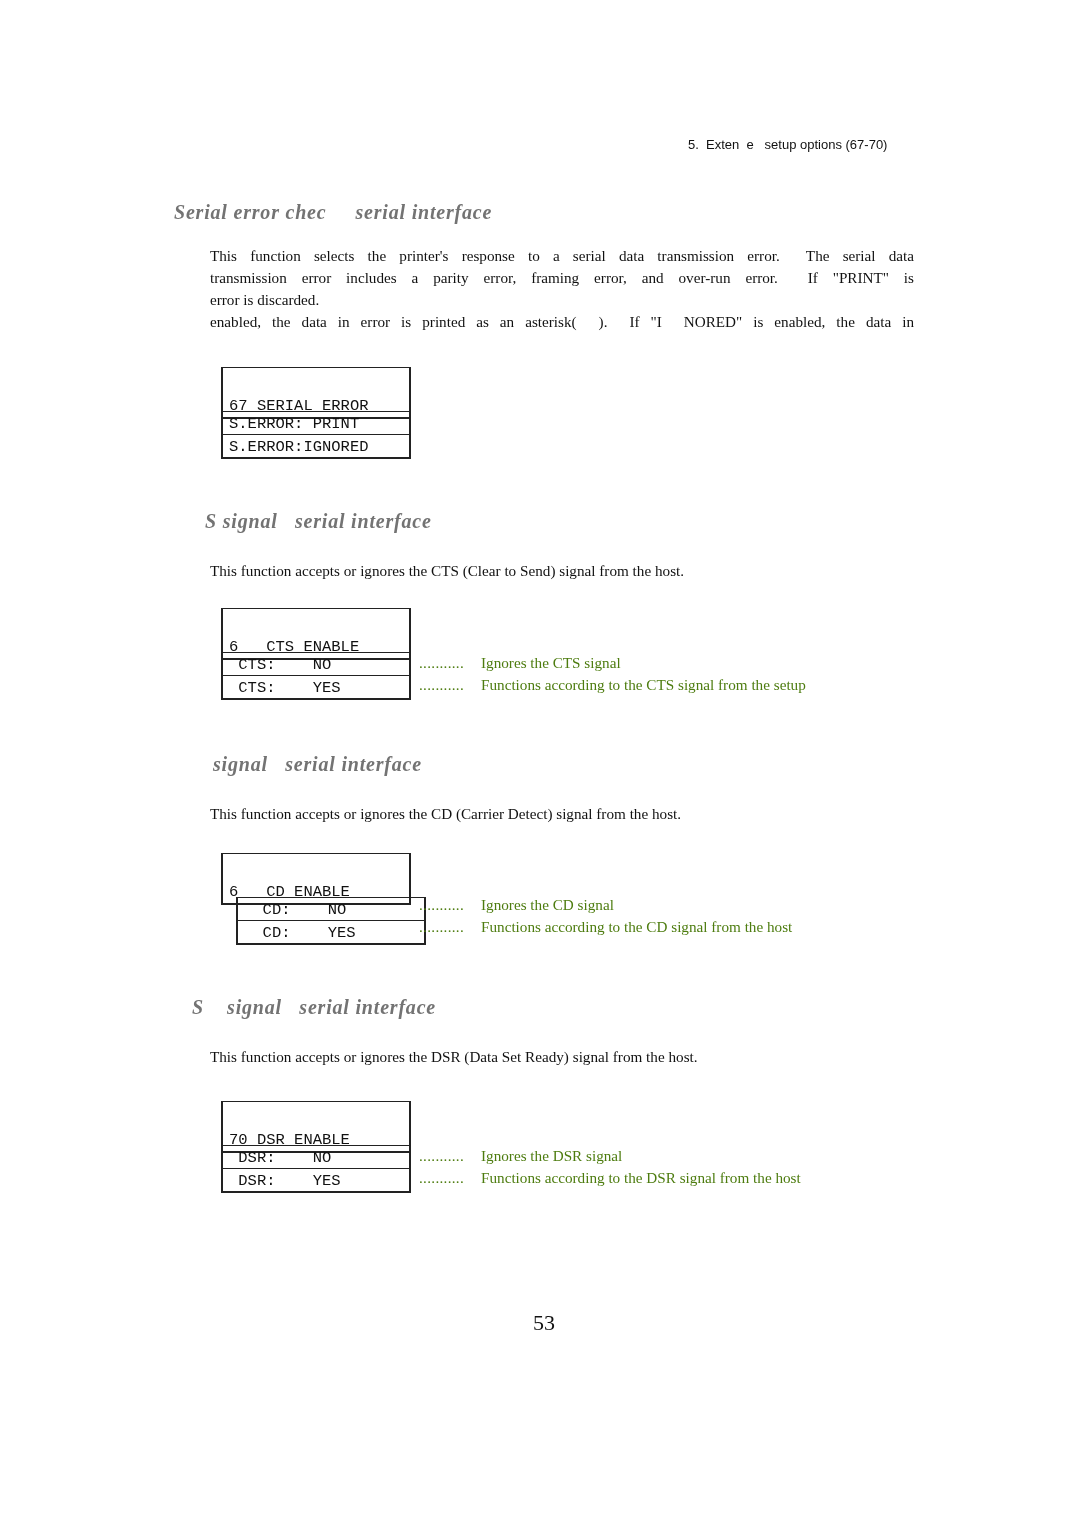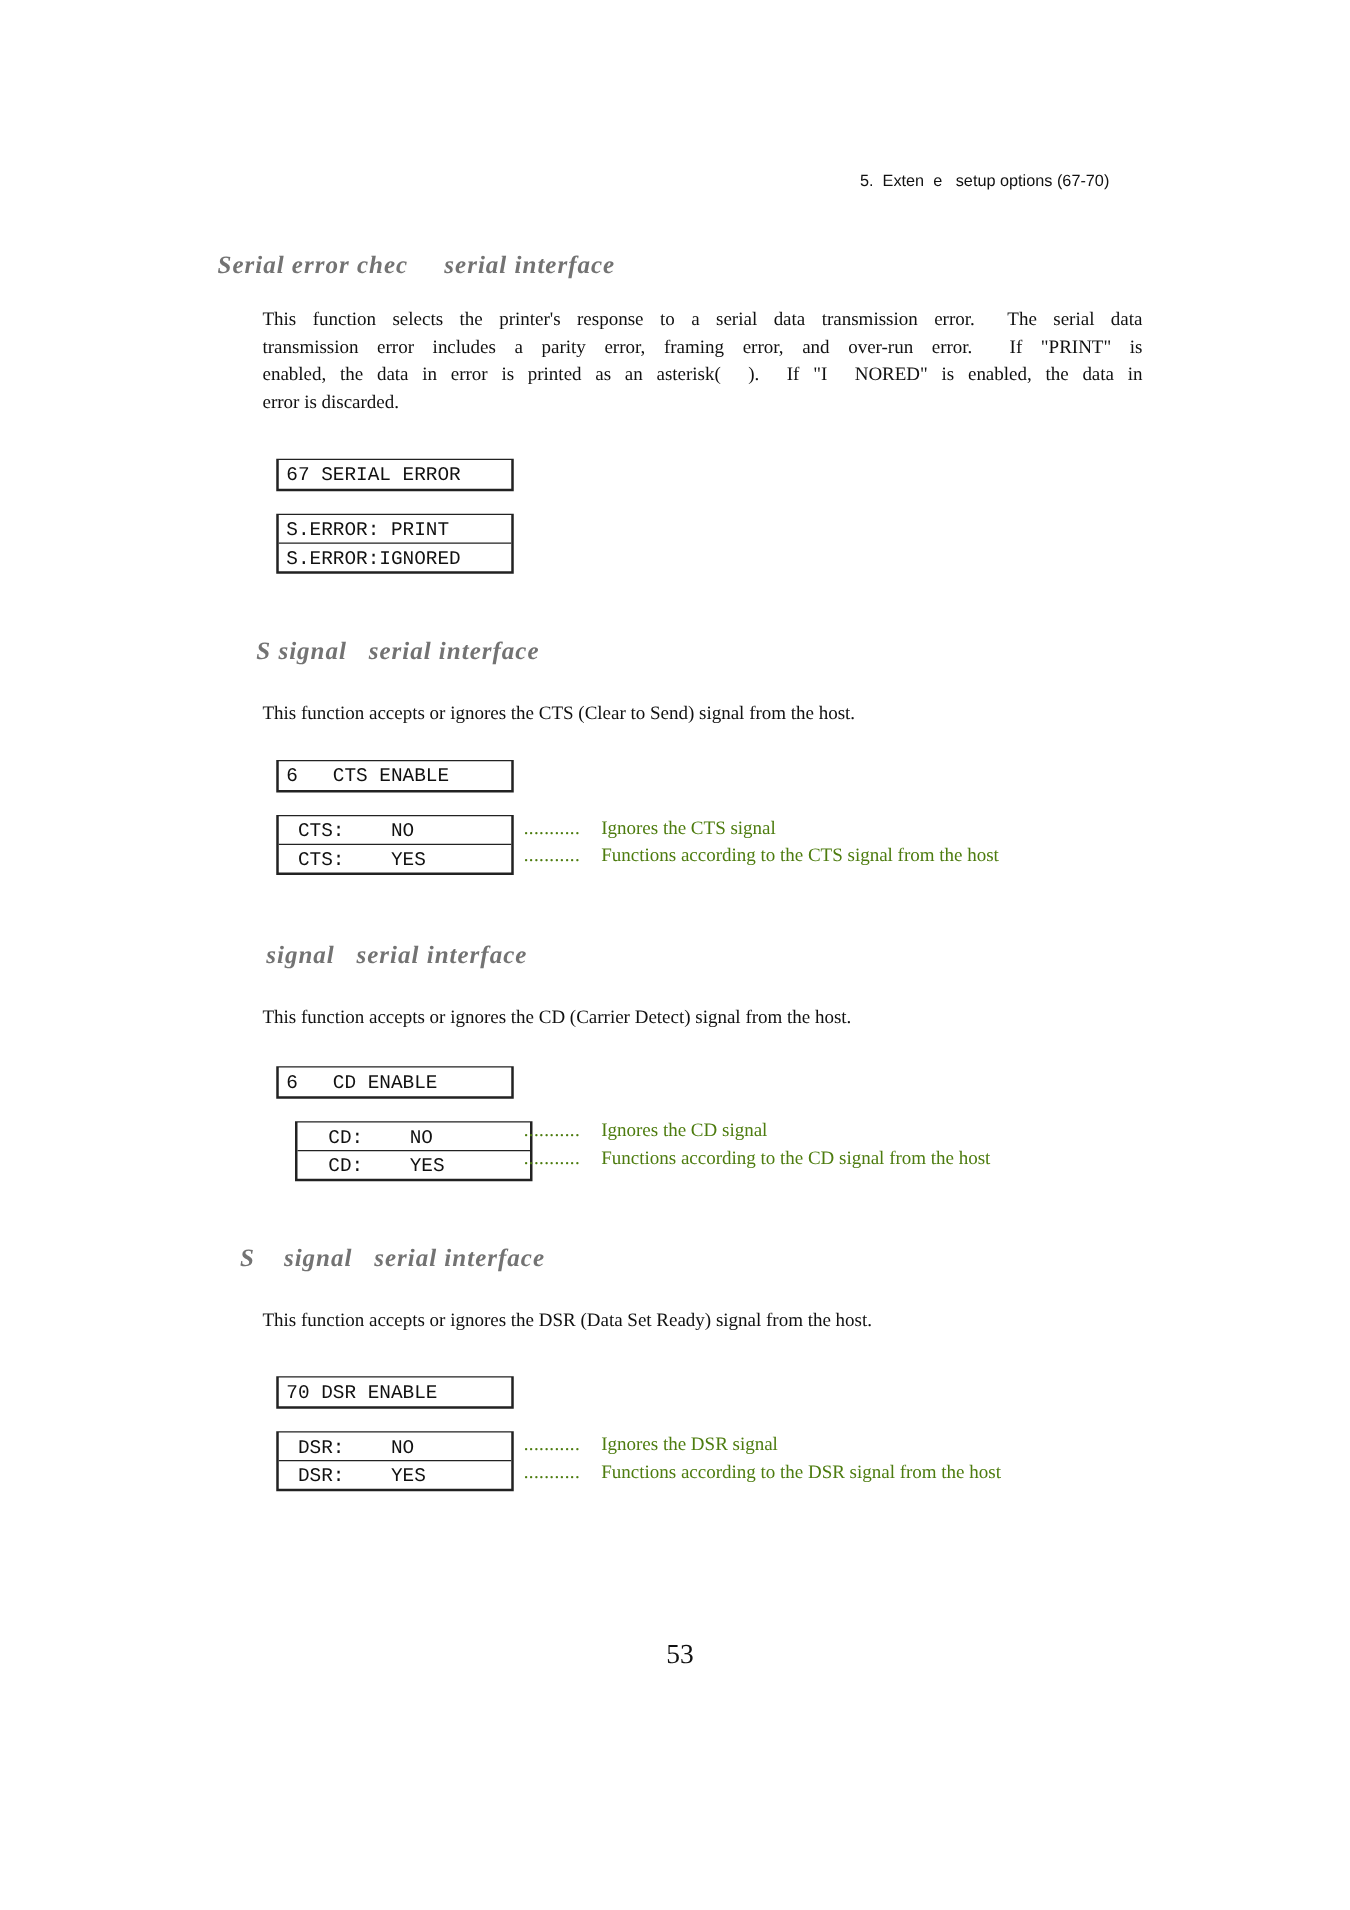--- a/index.html
+++ b/index.html
@@ -6,36 +6,36 @@
   body { width: 1080px; height: 1528px; position: relative; overflow: hidden; color: #111; }
   .abs { position: absolute; }
   .running-header { left: 688px; top: 137px; font-family: "Liberation Sans", sans-serif; font-size: 13px; color: #111; white-space: pre; }
   .heading { font-family: "Liberation Serif", serif; font-style: italic; font-weight: bold; font-size: 20px; letter-spacing: 0.8px; white-space: pre; color: #737373; }
   .para { font-family: "Liberation Serif", serif; font-size: 15.2px; line-height: 22px; color: #111; text-align: justify; }
   .para .line { display: block; white-space: pre; text-align: justify; text-align-last: justify; }
   .para .line.last { text-align-last: left; }
   .lcd { border-top: 1px solid #222; border-left: 2px solid #222; border-right: 2px solid #222; border-bottom: 2px solid #222; font-family: "Liberation Mono", monospace; font-size: 15.5px; color: #111; box-sizing: border-box; width: 190px; }
   .lcd .row { height: 22px; line-height: 24px; padding-left: 6px; white-space: pre; overflow: hidden; }
   .lcd .row + .row { border-top: 1px solid #222; }
-  .lcd.single .row { height: 23px; }
+  .lcd.single .row { height: 23px; margin-top: 26px; }
   .desc { font-family: "Liberation Serif", serif; font-size: 15.2px; color: #4d7c0f; white-space: pre; line-height: 22px; }
   .desc .dots { display: inline-block; width: 62px; letter-spacing: 0.3px; }
   .page-number { left: 0; width: 1088px; top: 1310px; text-align: center; font-family: "Liberation Serif", serif; font-size: 22px; color: #111; }
 </style>
 </head>
 <body>
 
 <div class="abs running-header">5.  Exten  e   setup options (67-70)</div>
 
 <div class="abs heading" style="left:174px; top:201px;">Serial error chec     serial interface</div>
 <div class="abs para" style="left:210px; top:245px; width:704px;">
   <span class="line">This function selects the printer's response to a serial data transmission error.  The serial data</span>
   <span class="line">transmission error includes a parity error, framing error, and over-run error.  If "PRINT" is</span>
+  <span class="line last">error is discarded.</span>
   <span class="line">enabled, the data in error is printed as an asterisk(  ).  If "I  NORED" is enabled, the data in</span>
-  <span class="line last">error is discarded.</span>
 </div>
 <div class="abs lcd single" style="left:221px; top:367px;">
   <div class="row">67 SERIAL ERROR</div>
 </div>
 <div class="abs lcd" style="left:221px; top:411px;">
   <div class="row">S.ERROR: PRINT</div>
   <div class="row">S.ERROR:IGNORED</div>
 </div>
 
 <div class="abs heading" style="left:205px; top:510px;">S signal   serial interface</div>
@@ -43,21 +43,21 @@
   <span class="line last">This function accepts or ignores the CTS (Clear to Send) signal from the host.</span>
 </div>
 <div class="abs lcd single" style="left:221px; top:608px;">
   <div class="row">6   CTS ENABLE</div>
 </div>
 <div class="abs lcd" style="left:221px; top:652px;">
   <div class="row"> CTS:    NO</div>
   <div class="row"> CTS:    YES</div>
 </div>
 <div class="abs desc" style="left:419px; top:652px;"><span class="dots">...........</span><span>Ignores the CTS signal</span></div>
-<div class="abs desc" style="left:419px; top:674px;"><span class="dots">...........</span><span>Functions according to the CTS signal from the host</span></div>
+<div class="abs desc" style="left:419px; top:674px;"><span class="dots">...........</span><span>Functions according to the CTS signal from the setup</span></div>
 
 <div class="abs heading" style="left:213px; top:753px;">signal   serial interface</div>
 <div class="abs para" style="left:210px; top:803px; width:704px;">
   <span class="line last">This function accepts or ignores the CD (Carrier Detect) signal from the host.</span>
 </div>
 <div class="abs lcd single" style="left:221px; top:853px;">
   <div class="row">6   CD ENABLE</div>
 </div>
 <div class="abs lcd" style="left:236px; top:897px;">
   <div class="row">  CD:    NO</div>

